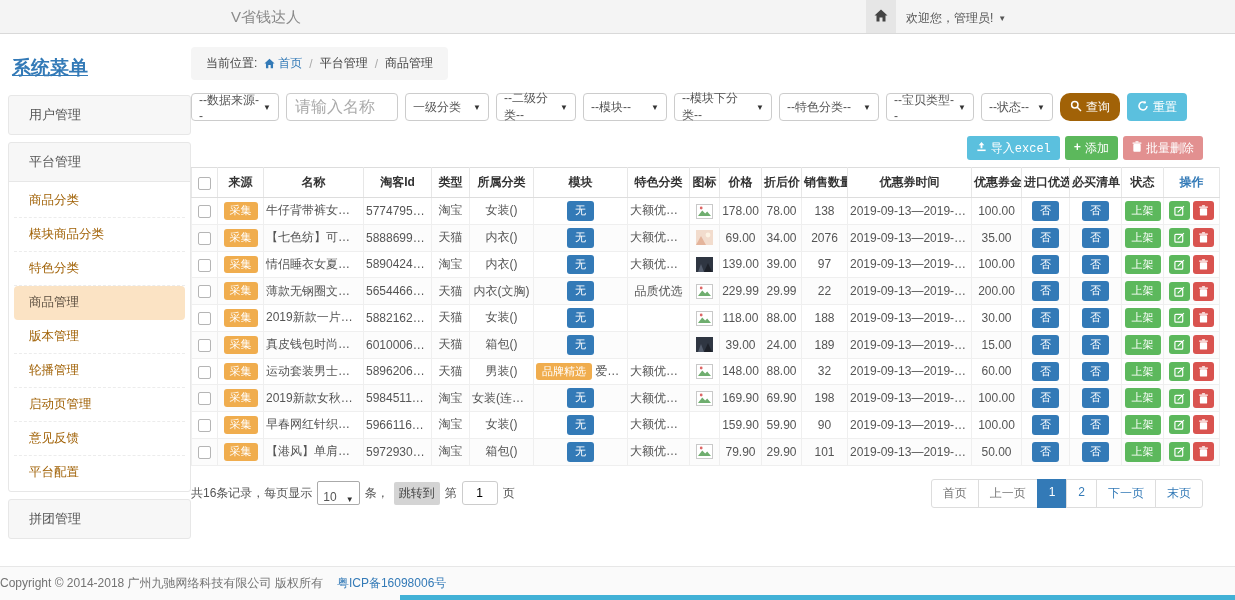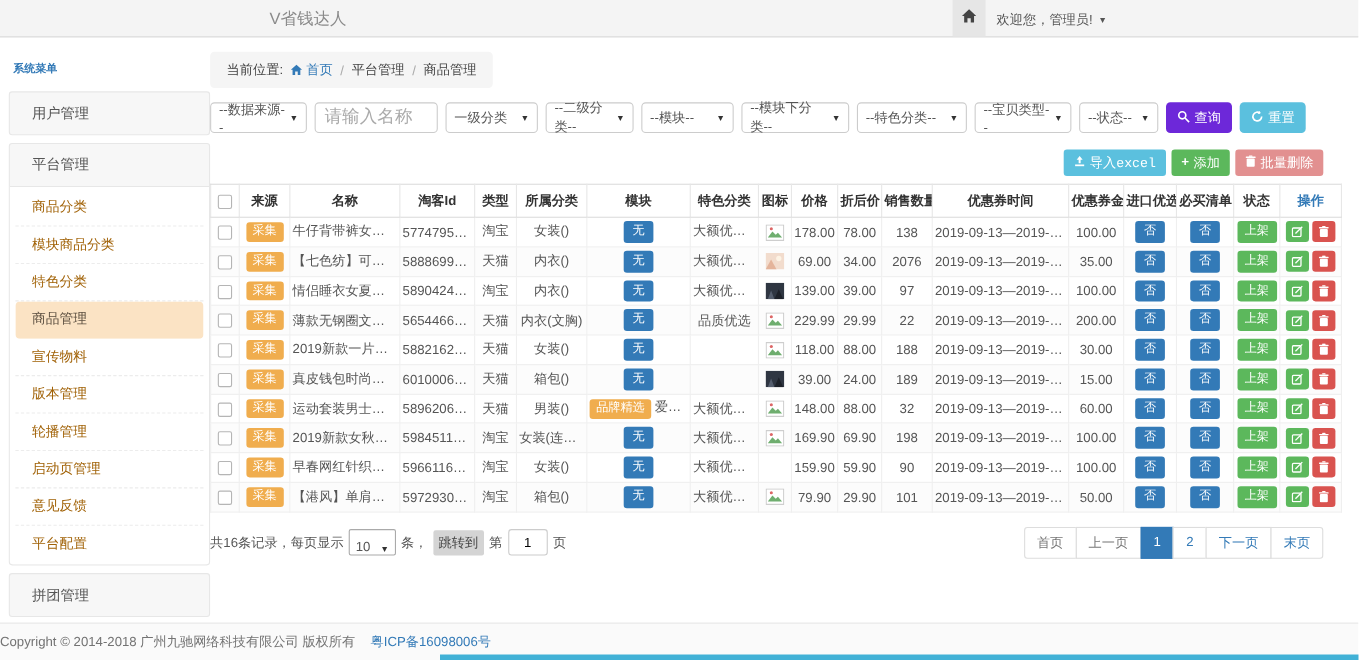--- a/index.html
+++ b/index.html
@@ -1,28 +1,28 @@
 <!DOCTYPE html>
 <html><head>
 <meta charset="utf-8">
 <style>
   * { margin:0; padding:0; box-sizing:border-box; }
   html,body { width:1235px; height:600px; overflow:hidden; background:#fff;
     font-family:"Liberation Sans","DejaVu Sans",sans-serif; }
   
   .topbar { position:relative; height:34px; background:#f4f4f4; border-bottom:1px solid #d9d9d9; }
-  .topbar-title { position:absolute; left:245px; top:8px; font-size:15px; color:#8a8a8a; }
+  .topbar-title { position:absolute; left:231px; top:8px; font-size:15px; color:#8a8a8a; }
   .home-btn { position:absolute; left:866px; top:0; width:30px; height:33px; background:#e6e6e6;
     display:flex; align-items:center; justify-content:center; cursor:pointer; }
   .welcome { position:absolute; left:906px; top:10px; font-size:12px; color:#555; cursor:pointer; display:flex; align-items:center; gap:5px; }
   .caret-down { font-size:8px; color:#555; }
   
   .layout { display:flex; height:532px; overflow:hidden; }
   .sidebar { width:183px; margin:13px 0 0 8px; flex-shrink:0; }
-  .menu-title { color:#337ab7; font-weight:bold; font-size:10px; padding:8px 4px 14px; }
+  .menu-title { color:#337ab7; font-weight:bold; font-size:19px; padding:8px 4px 14px;text-decoration:underline; }
   .group { background:#f7f7f7; border:1px solid #e7e7e7; border-radius:3px; margin-bottom:7px; }
   .group-header { padding:10px 20px; font-size:13px; color:#555; cursor:pointer; }
   .submenu { background:#fff; border-top:1px solid #e7e7e7; padding:2px 5px; border-radius:0 0 3px 3px; }
   .submenu-item { padding:8px 15px; font-size:12.5px; color:#a16207; border-bottom:1px dashed #ececec; cursor:pointer; }
   .submenu-item:last-child { border-bottom:none; }
   .submenu-item.active { background:#fbe3c4; border-radius:4px; color:#5d5041; border-bottom-color:transparent; }
   .content { width:1012px; padding-top:13px; }
   
   .breadcrumb { display:inline-flex; align-items:center; gap:7px; background:#f5f5f5; border-radius:4px;
     padding:8px 15px; font-size:12px; color:#444; }
@@ -30,21 +30,21 @@
   .crumb-sep { color:#aaa; }
   
   .filters { display:flex; gap:7px; margin-top:13px; align-items:center; }
   .selectbox { height:28px; border:1px solid #ccc; border-radius:4px; background:#fff; display:flex;
     align-items:center; justify-content:space-between; padding:0 7px; font-size:12px; color:#555; cursor:pointer; }
   .sel-caret { font-size:8px; color:#333; margin-left:4px; }
   .textinput { height:28px; border:1px solid #ccc; border-radius:4px; padding:0 8px; font-size:16px; color:#555; }
   .textinput::placeholder { color:#aaa; }
   .btn { height:28px; border:none; border-radius:4px; color:#fff; font-size:12px; padding:0 10px;
     display:inline-flex; align-items:center; gap:4px; cursor:pointer; }
-  .btn-primary { background:#6d28d9; }
+  .btn-primary { background:#a16207;border-radius:10px; }
   .btn-info { background:#5bc0de; }
   
   .toolbar { margin-top:15px; display:flex; justify-content:flex-end; gap:5px; }
   .btn-sm { height:24px; font-size:12px; padding:0 9px; border-radius:3px;font-family:Liberation Mono, monospace; }
   .btn-success { background:#5cb85c; }
   .btn-danger-soft { background:#e29090; }
   
   table { width:100%; border-collapse:collapse; table-layout:fixed; margin-top:7px; font-size:12px; }
   th { border:1px solid #e7e7e7; border-top:1px solid #ddd; border-bottom:1px solid #ddd;
     font-weight:bold; color:#333; padding:6px 2px; text-align:center; background:#fff;
@@ -110,21 +110,20 @@
         <div class="group">
           <div class="group-header">用户管理</div>
         </div>
         <div class="group">
           <div class="group-header">平台管理</div>
           <div class="submenu">
             <div class="submenu-item">商品分类</div>
             <div class="submenu-item">模块商品分类</div>
             <div class="submenu-item">特色分类</div>
             <div class="submenu-item active">商品管理</div>
-            <div class="submenu-item">宣传物料</div>
             <div class="submenu-item">版本管理</div>
             <div class="submenu-item">轮播管理</div>
             <div class="submenu-item">启动页管理</div>
             <div class="submenu-item">意见反馈</div>
             <div class="submenu-item">平台配置</div>
           </div>
         </div>
         <div class="group">
           <div class="group-header">拼团管理</div>
         </div>

